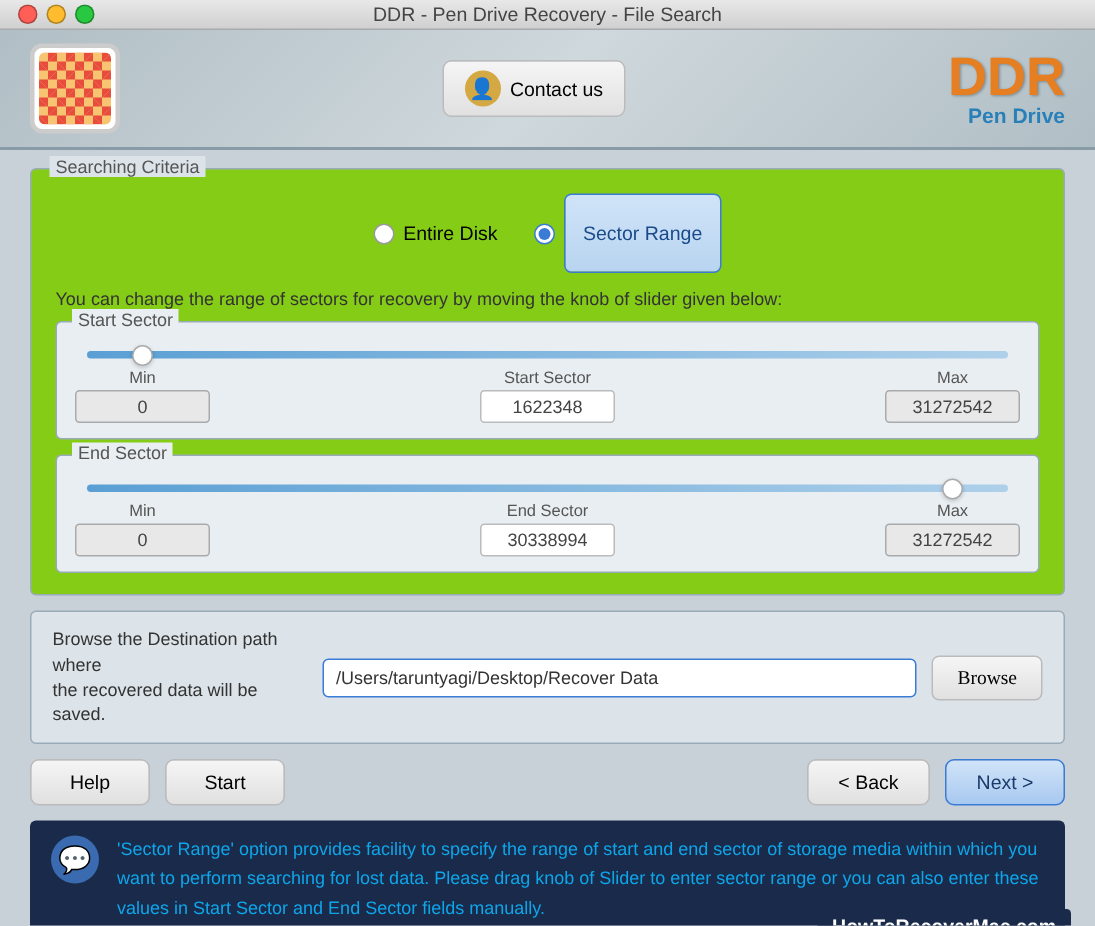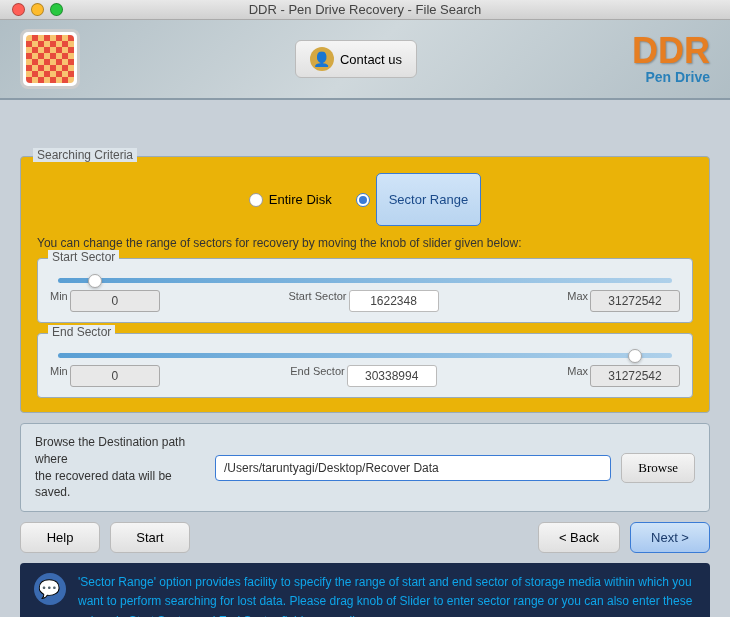--- a/index.html
+++ b/index.html
@@ -121,25 +121,24 @@
     
     .main-content {
       background: #c8d0d8;
       padding: 12px 20px;
     }
 
     
     .group-box {
       border: 1px solid #9aabb8;
       border-radius: 4px;
-      background: #eab308;
+      background: #84cc16;
       padding: 10px 16px 14px;
       position: relative;
       margin-bottom: 10px;
-      margin-top: 44px;
     }
     .group-label {
       position: absolute;
       top: -9px;
       left: 12px;
       background: #dce4ea;
       padding: 0 4px;
       font-size: 12px;
       color: #555;
       font-weight: 500;
@@ -221,21 +220,22 @@
 
     
     .fields-row {
       display: flex;
       align-items: center;
       justify-content: space-between;
       gap: 8px;
     }
     .field-group {
       display: flex;
-      flex-direction: row;
+      flex-direction: column;
+      align-items: center;
       gap: 2px;
     }
     .field-label {
       font-size: 11px;
       color: #555;
     }
     .field-input {
       border: 1px solid #aaa;
       border-radius: 3px;
       background: #e8e8e8;

